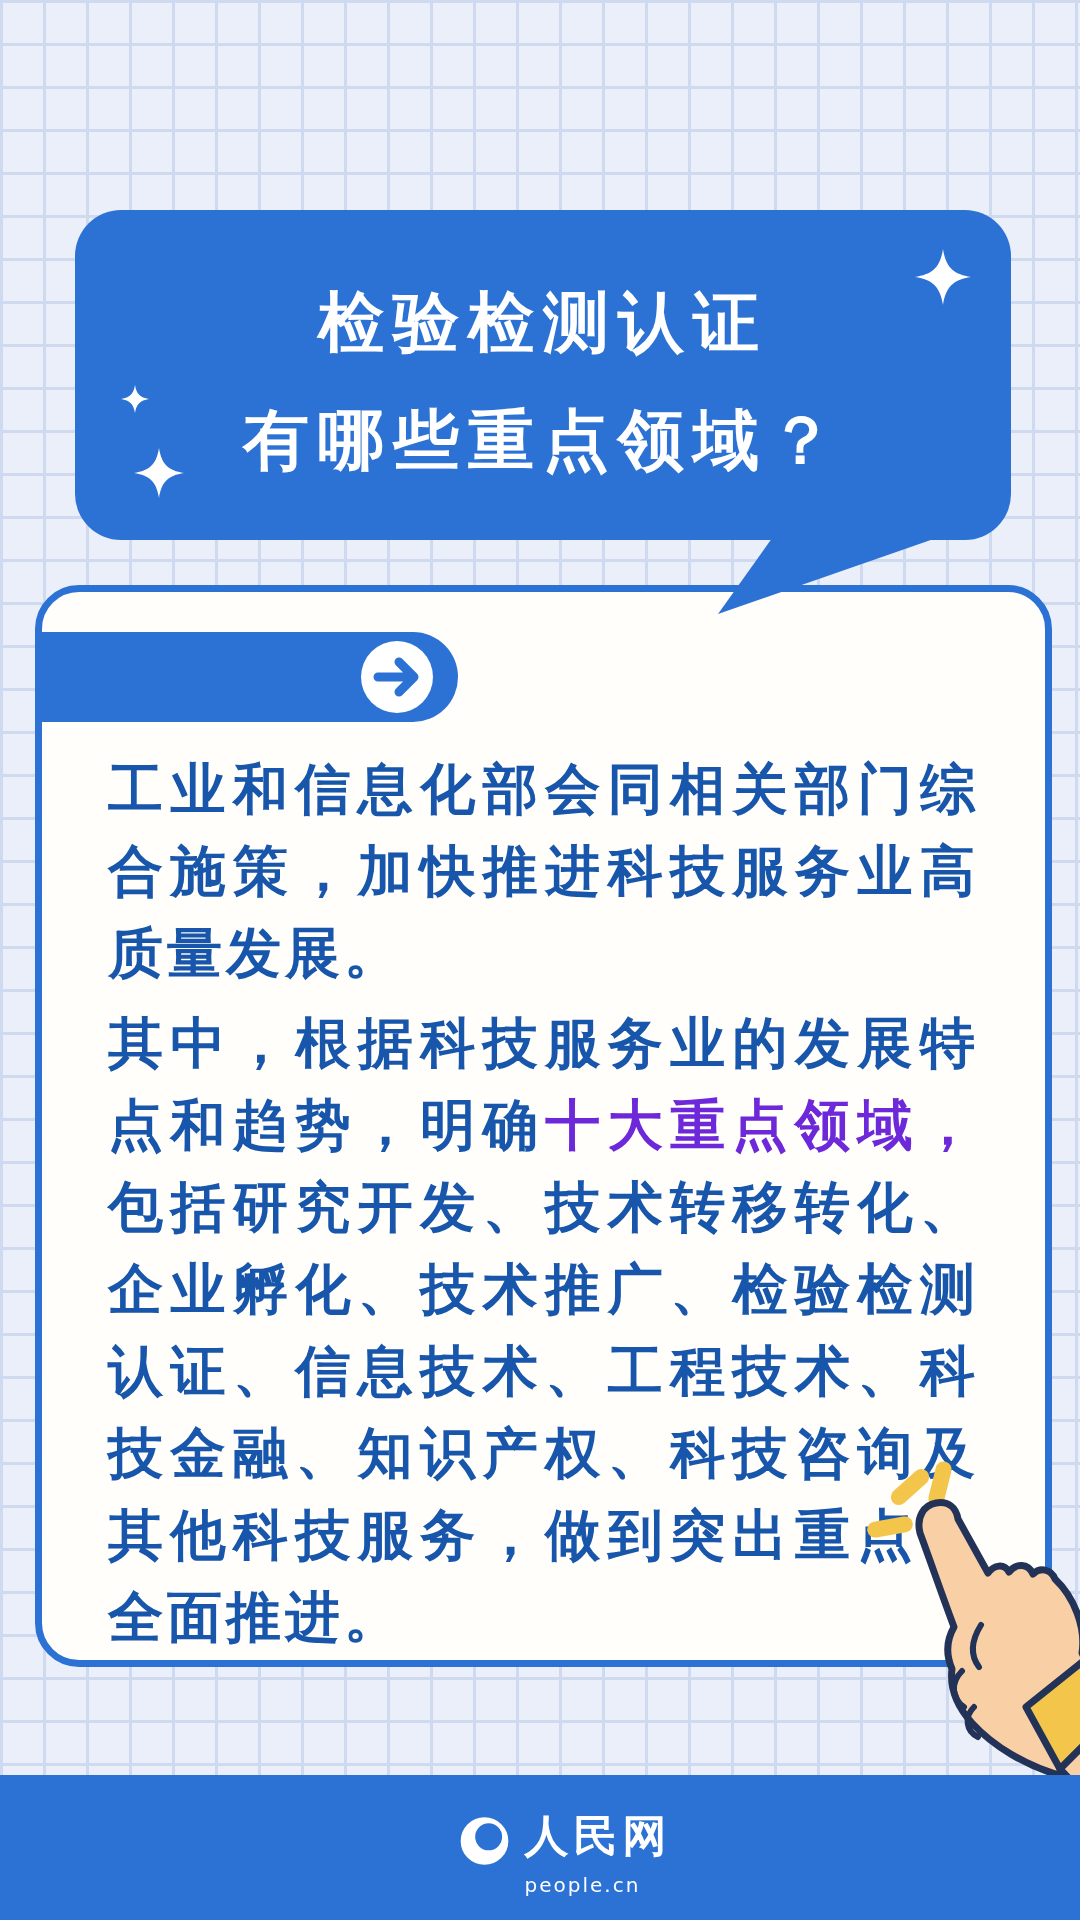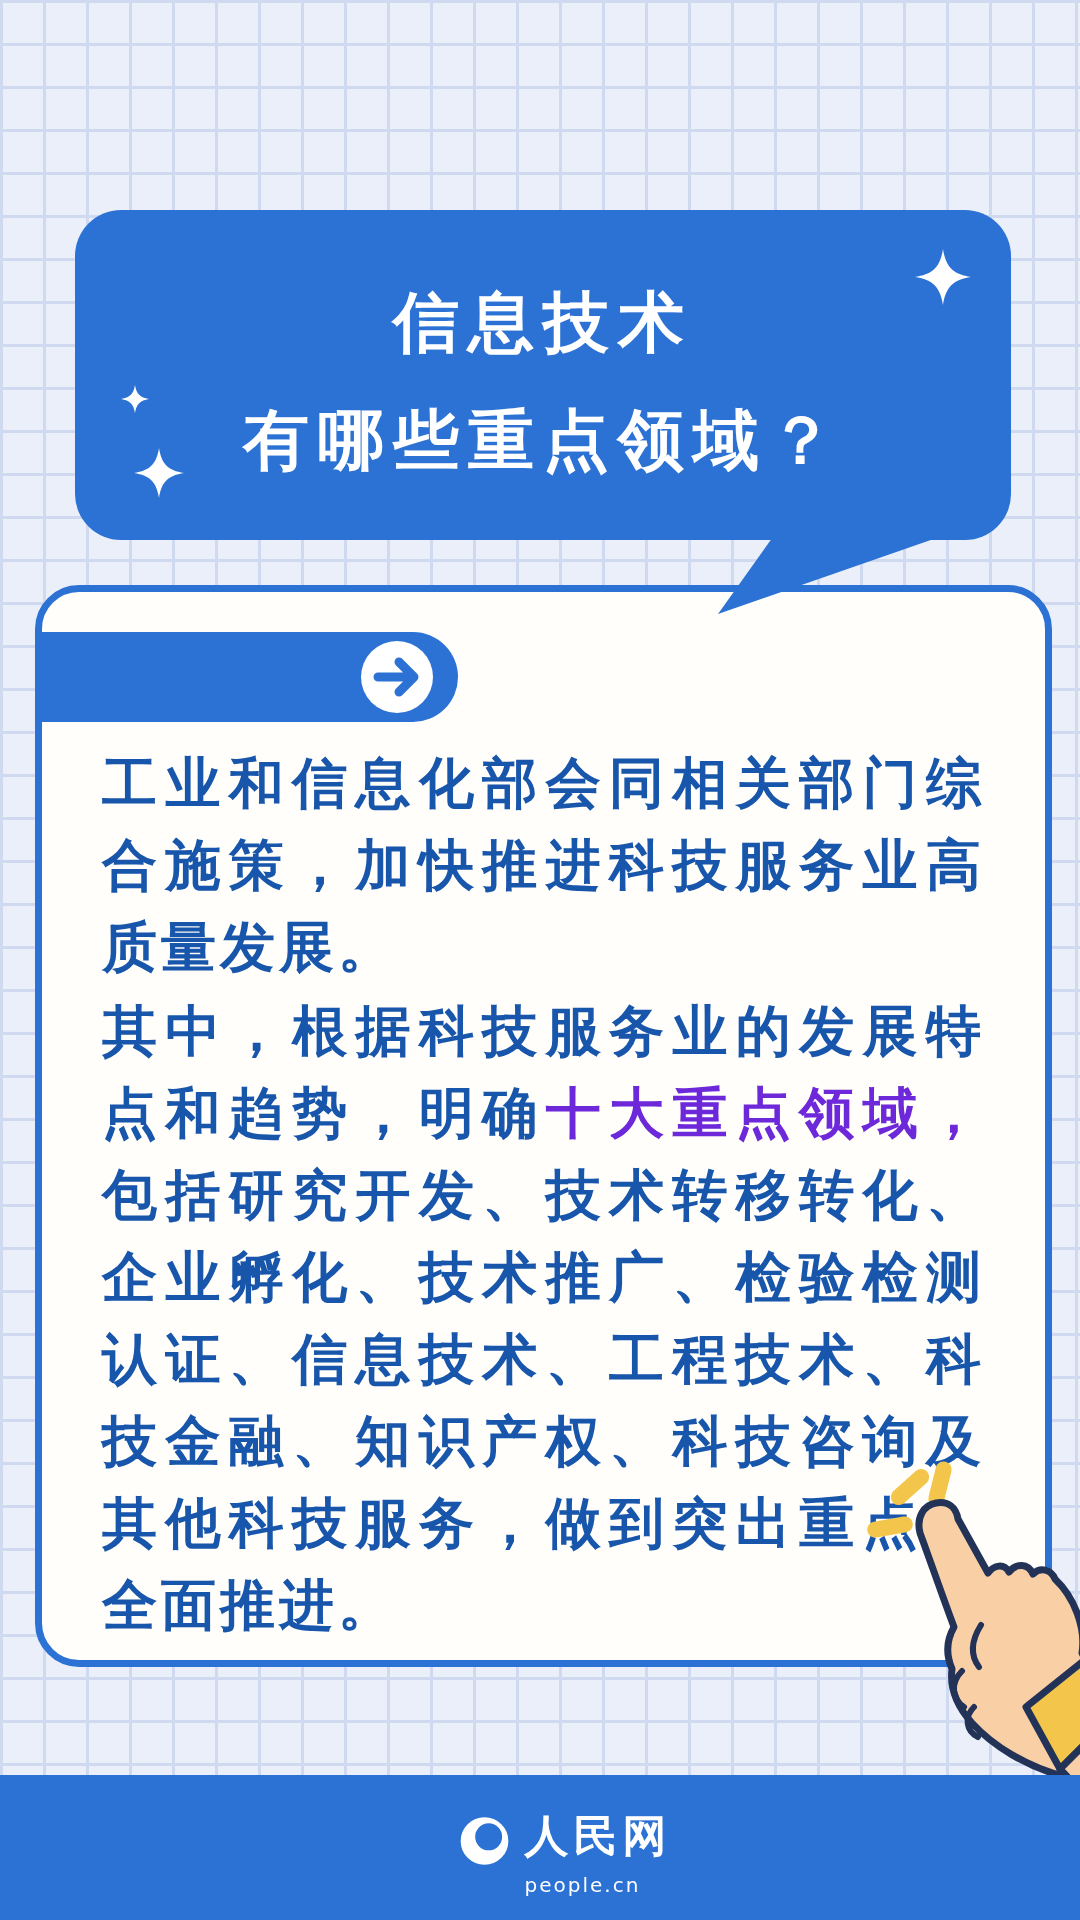--- a/index.html
+++ b/index.html
@@ -35,21 +35,21 @@
   .header-bar{
     position:absolute;left:-2px;top:40px;width:418px;height:90px;
     background:#2b72d4;border-radius:0 45px 45px 0;
   }
   .arrow-circle{position:absolute;left:320px;top:8px;width:74px;height:74px;}
   .body-text{
     position:absolute;left:58px;right:58px;top:148px;
     color:#1856ab;font-size:55px;line-height:82px;letter-spacing:4px;
     font-weight:900;text-align:justify;text-justify:inter-ideograph;
   }
-  .body-text p{margin:2px;}
+  .body-text p{margin:8px;}
   .hl{color:#6d28d9;}
   
   .hand{position:absolute;left:850px;top:1445px;width:260px;height:330px;z-index:6;}
   
   .footer{
     position:absolute;left:0;top:1775px;width:1080px;height:145px;
     background:#2b72d4;z-index:4;padding-left:48px;
   }
   .logo{
     position:absolute;left:50%;top:38px;transform:translateX(-50%);
@@ -58,21 +58,21 @@
   .logo-txt{display:flex;flex-direction:column;}
   .logo-cn{color:#ffffff;font-size:44px;font-weight:700;letter-spacing:5px;line-height:1.05;}
   .logo-en{color:#ffffff;font-size:20px;font-weight:400;letter-spacing:2px;margin-top:14px;}
 </style>
 </head>
 <body>
 
 <div class="poster">
 
   <div class="bubble">
-    <div class="bubble-line l1">信息技术</div>
+    <div class="bubble-line l1">检验检测认证</div>
     <div class="bubble-line l2">有哪些重点领域？</div>
   </div>
 
   <svg class="tail" viewBox="0 0 250 84">
     <polygon points="75,0 248,0 18,80" fill="#2b72d4"></polygon>
   </svg>
 
   <svg class="sparkle" style="left:121px;top:385px;width:28px;height:28px;" viewBox="0 0 100 100">
     <path d="M50 0 C55 32 68 45 100 50 C68 55 55 68 50 100 C45 68 32 55 0 50 C32 45 45 32 50 0 Z"></path>
   </svg>

